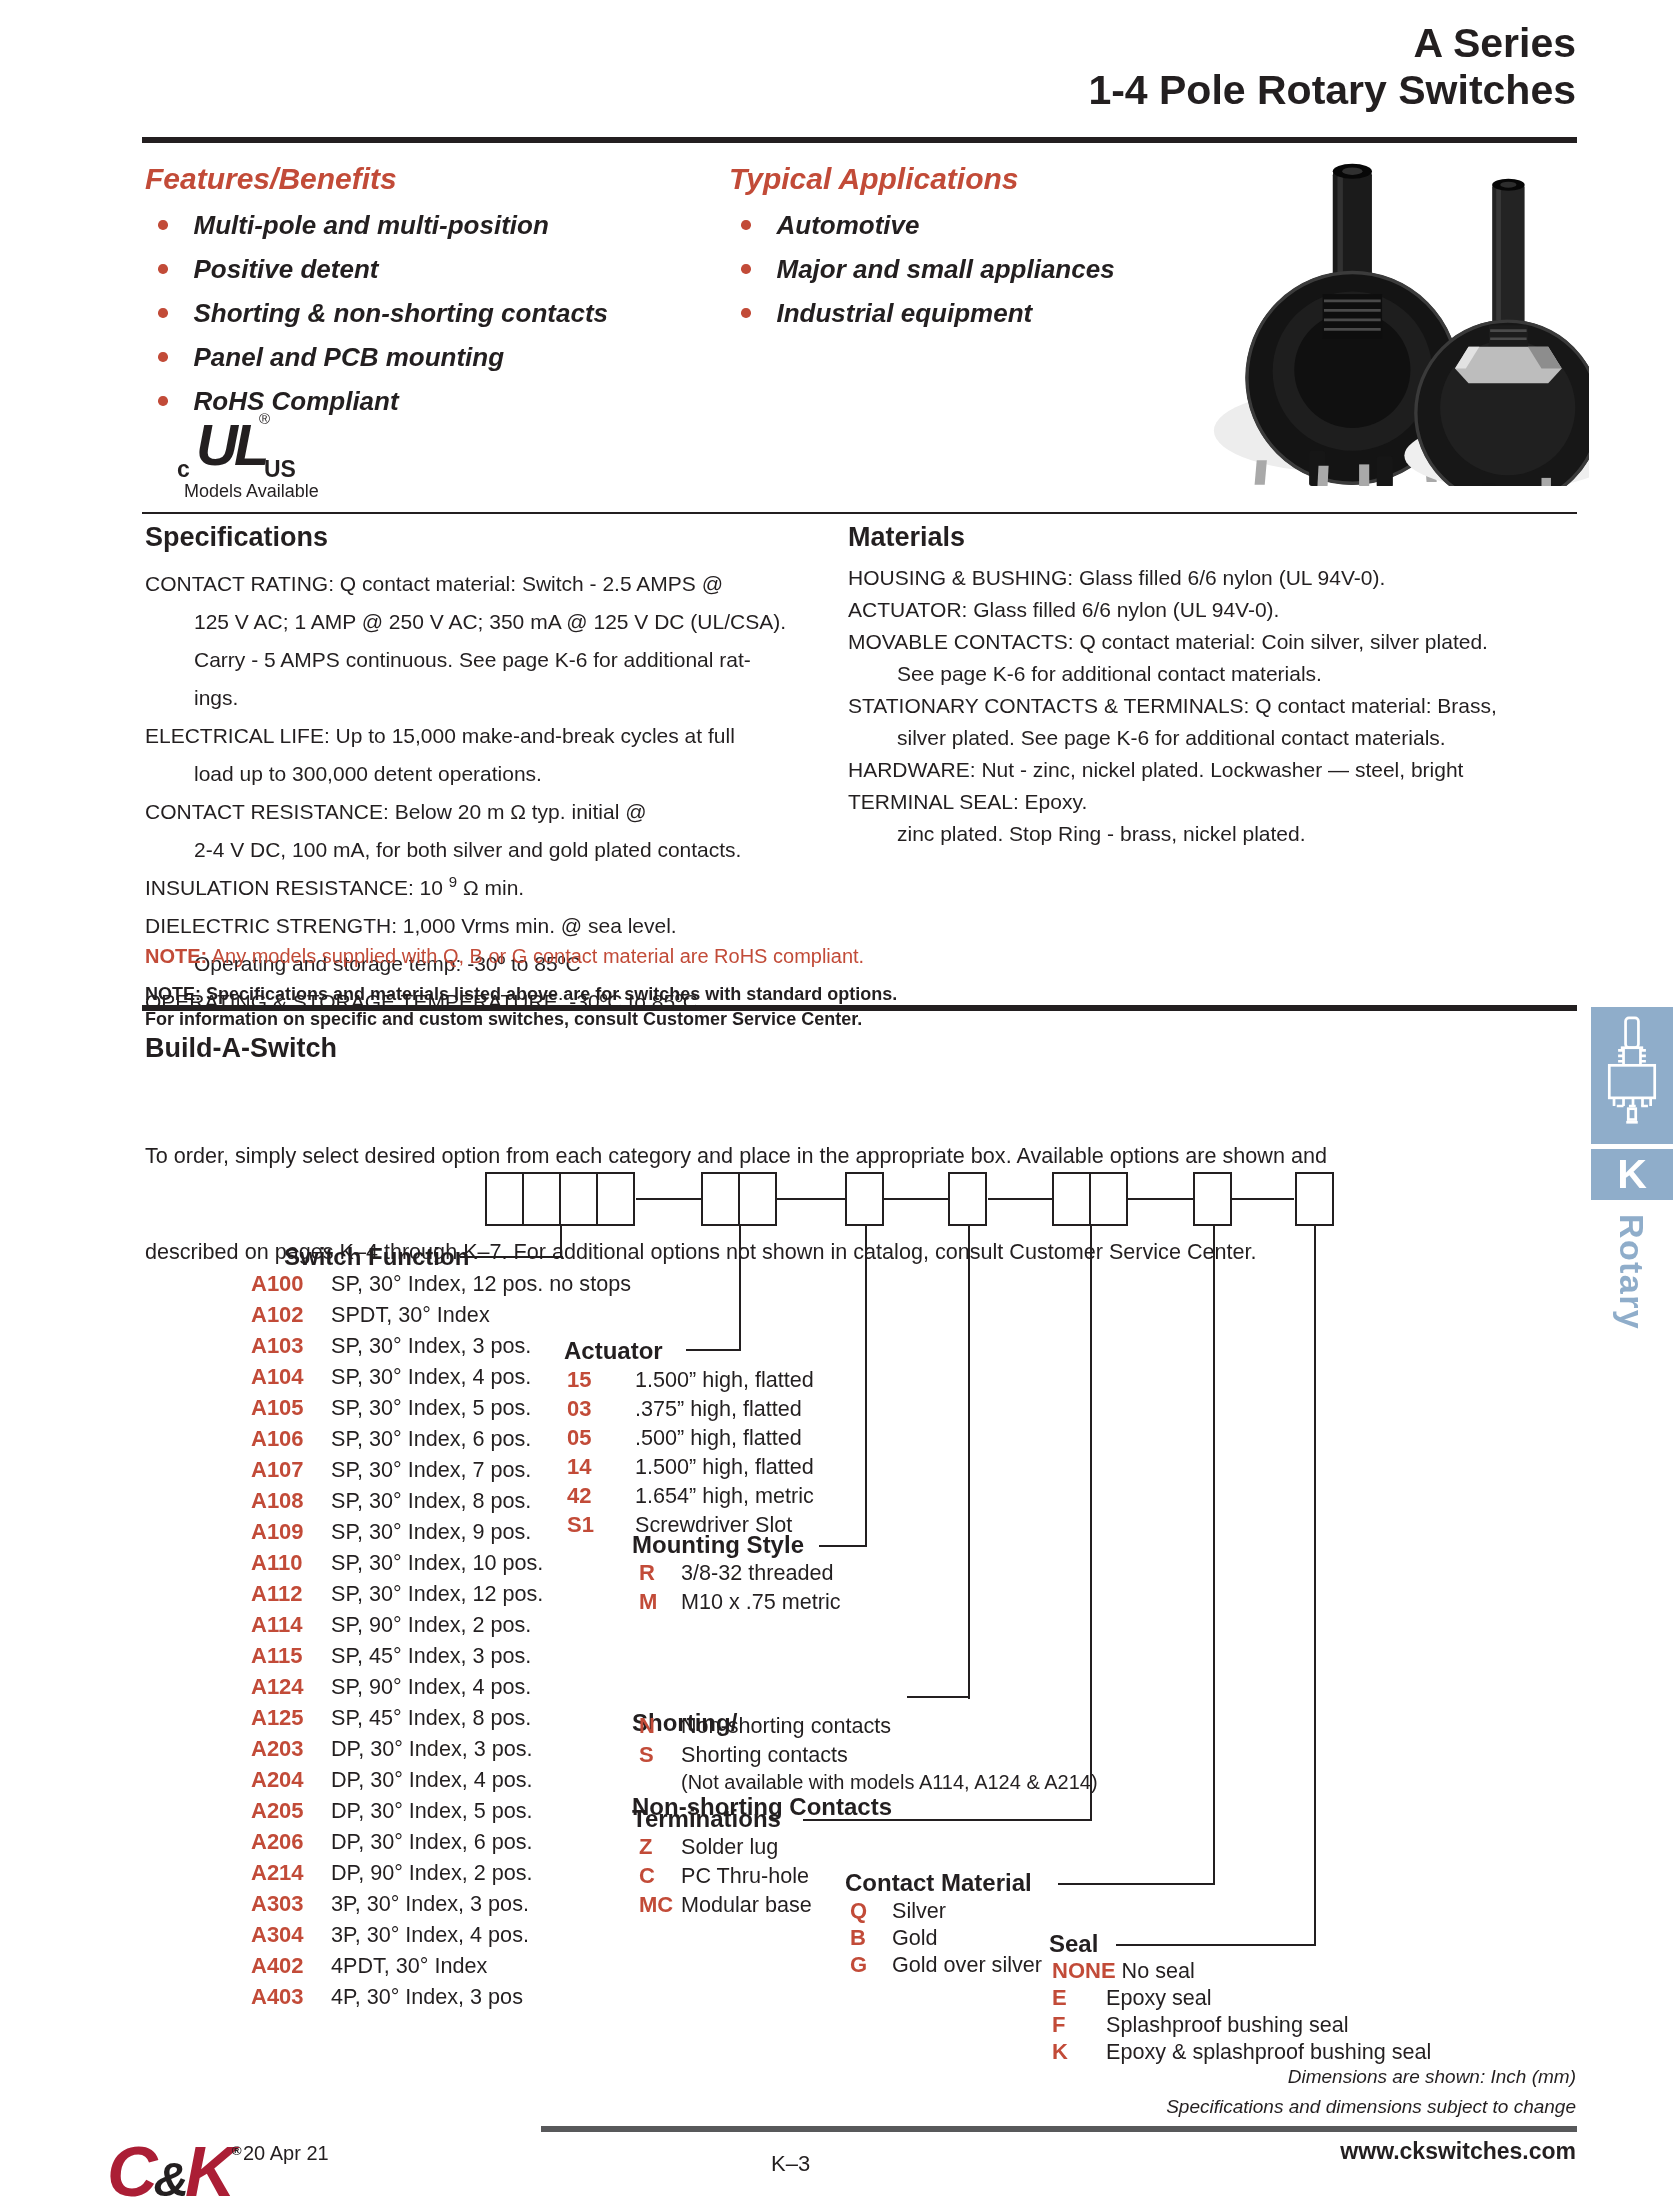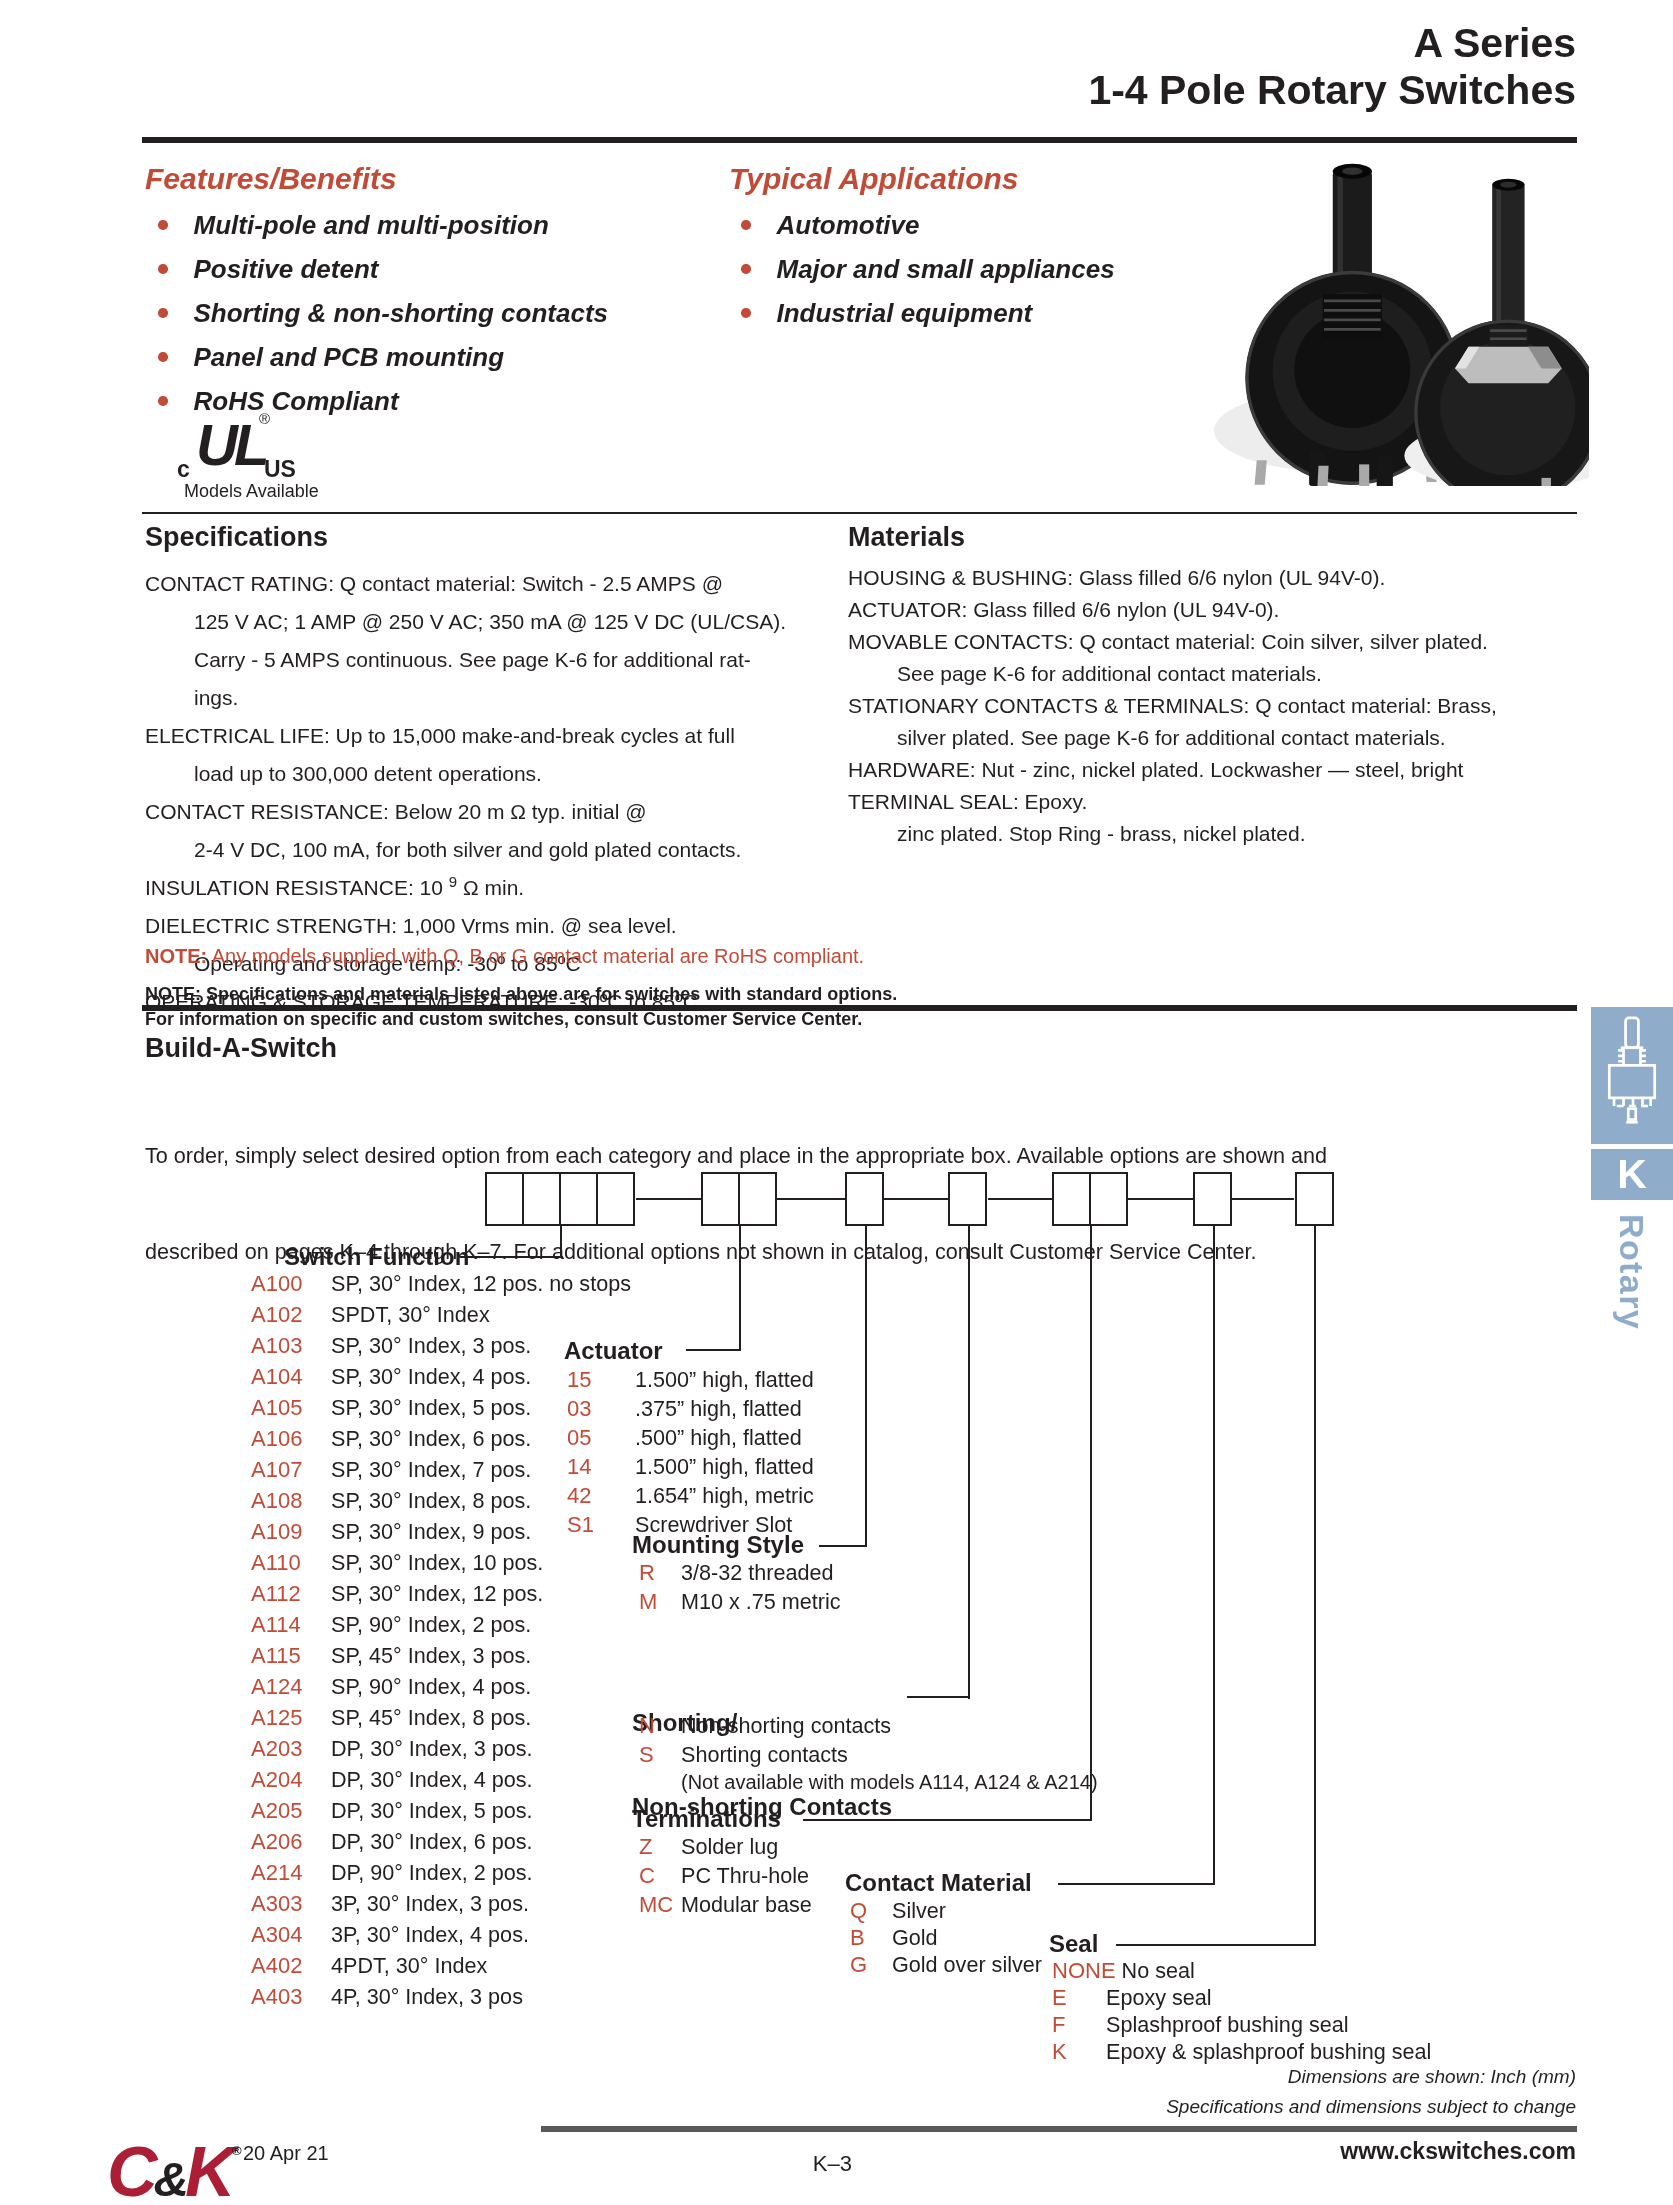--- a/index.html
+++ b/index.html
@@ -24,21 +24,21 @@
   .note-red b{font-weight:bold;}
   .note-black{font-size:18px;line-height:25px;}
   
   .build-par{font-size:21.6px;line-height:32px;white-space:pre;}
   .pn-group{position:absolute;display:flex;}
   .pn-cell{width:39px;height:54px;border:2px solid #231f20;box-sizing:border-box;background:#fff;}
   .pn-cell + .pn-cell{margin-left:-2px;}
   .conn{position:absolute;background:#231f20;}
   .sub-heading{font-size:24px;font-weight:bold;white-space:pre;}
   .opt-row{display:flex;align-items:baseline;}
-  .opt-code{font-weight:normal;color:var(--accent);font-size:22px;flex:0 0 auto;white-space:pre;}
+  .opt-code{font-weight:bold;color:var(--accent);font-size:22px;flex:0 0 auto;white-space:pre;}
   .opt-desc{font-size:21.6px;white-space:pre;}
   .rows46 .opt-row{height:31px;}
   .rows43 .opt-row{height:29px;}
   .rows40 .opt-row{height:27px;}
   .code118 .opt-code{width:80px;}
   .code100 .opt-code{width:68px;}
   .code62 .opt-code{width:42px;}
   .code80 .opt-code{min-width:54px;}
   .shorting-note{font-size:20px;white-space:pre;}
   
@@ -54,21 +54,21 @@
   .tab-rotary{position:absolute;left:1612px;top:1214px;color:var(--tab-blue);font-size:34px;font-weight:bold;
               writing-mode:vertical-rl;letter-spacing:1.4px;}
   
   .ck-logo{font-style:italic;font-weight:900;letter-spacing:-4px;white-space:nowrap;margin-top:48px;}
   .ck-c,.ck-k{font-size:70px;color:var(--logo-red);}
   .ck-amp{font-size:49px;color:#231f20;}
   .ck-r{font-size:13.5px;color:#231f20;vertical-align:41px;}
   .footer-date{font-size:20px;}
   .footer-note{font-size:19px;font-style:italic;text-align:right;}
   .footer-url{font-size:23px;font-weight:bold;text-align:right;}
-  .footer-page{font-size:22px;text-align:right;}
+  .footer-page{font-size:22px;text-align:left;}
 </style>
 </head>
 <body>
 
 <div id="page">
 
   <div class="abs doc-title" style="right:97px;top:20px;">
     <div>A Series</div>
     <div>1-4 Pole Rotary Switches</div>
   </div>

